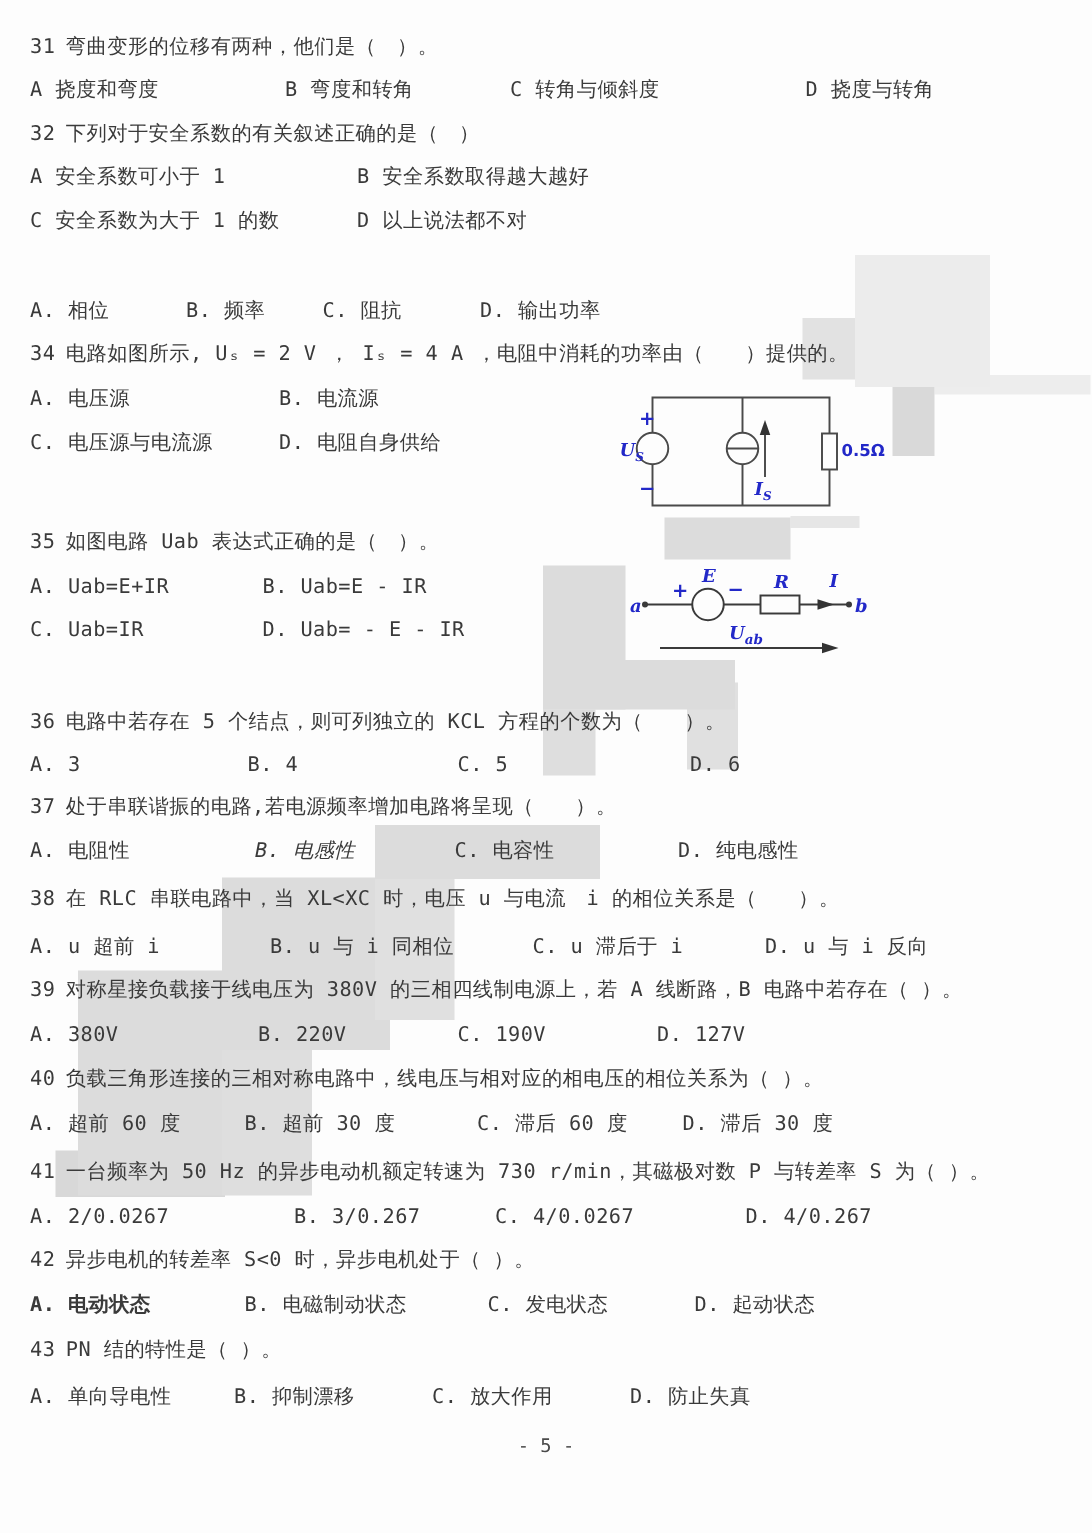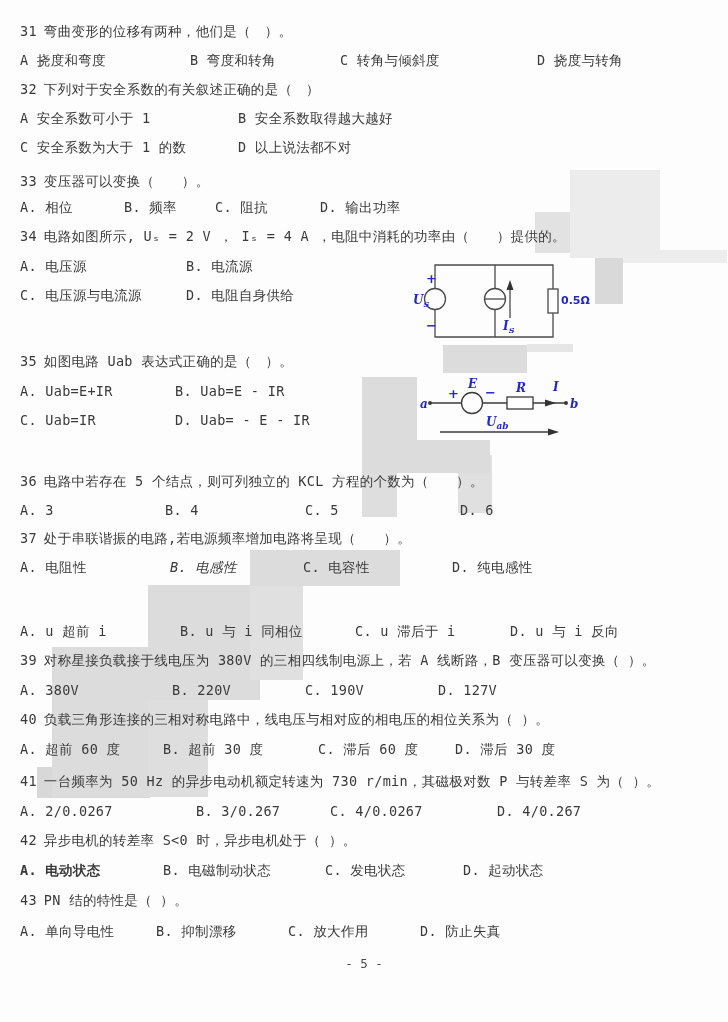--- a/index.html
+++ b/index.html
@@ -108,21 +108,20 @@
 <div class="line" style="top: 23px;"><span class="qnum">31</span><span>弯曲变形的位移有两种，他们是（　）。</span></div>
     <div class="line" style="top: 52px; left: 20px;">A 挠度和弯度</div>
     <div class="line" style="top: 52px; left: 190px; text-align: right;">B 弯度和转角</div>
     <div class="line" style="top: 52px; left: 340px;">C 转角与倾斜度</div>
     <div class="line" style="top: 52px; left: 537px;">D 挠度与转角</div>
     <div class="line" style="top: 81px;"><span class="qnum">32</span><span>下列对于安全系数的有关叙述正确的是（　）</span></div>
     <div class="line" style="top: 110px; left: 20px;">A 安全系数可小于 1</div>
     <div class="line" style="top: 110px; left: 238px;">B 安全系数取得越大越好</div>
     <div class="line" style="top: 139px; left: 20px;">C 安全系数为大于 1 的数</div>
     <div class="line" style="top: 139px; left: 238px;">D 以上说法都不对</div>
-    <div class="line" style="top: 173px;"><span class="qnum">33</span><span>变压器可以变换（　　）。</span></div>
     <div class="line" style="top: 199px; left: 20px;">A. 相位</div>
     <div class="line" style="top: 199px; left: 124px;">B. 频率</div>
     <div class="line" style="top: 199px; left: 215px;">C. 阻抗</div>
     <div class="line" style="top: 199px; left: 320px;">D. 输出功率</div>
     <div class="line" style="top: 228px;"><span class="qnum">34</span><span>电路如图所示, Uₛ = 2 V ， Iₛ = 4 A ，电阻中消耗的功率由（　　）提供的。</span></div>
     <div class="line" style="top: 258px; left: 20px;">A. 电压源</div>
     <div class="line" style="top: 258px; left: 186px;">B. 电流源</div>
     <div class="line" style="top: 287px; left: 20px;">C. 电压源与电流源</div>
     <div class="line" style="top: 287px; left: 186px;">D. 电阻自身供给</div>
     <div class="line" style="top: 353px;"><span class="qnum">35</span><span>如图电路 Uab 表达式正确的是（　）。</span></div>
@@ -133,25 +132,26 @@
     <div class="line" style="top: 473px;"><span class="qnum">36</span><span>电路中若存在 5 个结点，则可列独立的 KCL 方程的个数为（　　）。</span></div>
     <div class="line" style="top: 502px; left: 20px;">A. 3</div>
     <div class="line" style="top: 502px; left: 165px;">B. 4</div>
     <div class="line" style="top: 502px; left: 305px;">C. 5</div>
     <div class="line" style="top: 502px; left: 460px;">D. 6</div>
     <div class="line" style="top: 530px;"><span class="qnum">37</span><span>处于串联谐振的电路,若电源频率增加电路将呈现（　　）。</span></div>
     <div class="line" style="top: 559px; left: 20px;">A. 电阻性</div>
     <div class="line" style="top: 559px; left: 170px; font-style: italic;">B. 电感性</div>
     <div class="line" style="top: 559px; left: 303px;">C. 电容性</div>
     <div class="line" style="top: 559px; left: 452px;">D. 纯电感性</div>
+    <div class="line" style="top: 591px;"><span class="qnum">38</span><span>在 RLC 串联电路中，当 XL&lt;XC 时，电压 u 与电流　i 的相位关系是（　　）。</span></div>
     <div class="line" style="top: 623px; left: 20px;">A. u 超前 i</div>
     <div class="line" style="top: 623px; left: 180px;">B. u 与 i 同相位</div>
     <div class="line" style="top: 623px; left: 355px;">C. u 滞后于 i</div>
     <div class="line" style="top: 623px; left: 510px;">D. u 与 i 反向</div>
-    <div class="line" style="top: 652px;"><span class="qnum">39</span><span>对称星接负载接于线电压为 380V 的三相四线制电源上，若 A 线断路，B 变压器可以变换（ ）。</span></div>
+    <div class="line" style="top: 652px;"><span class="qnum">39</span><span>对称星接负载接于线电压为 380V 的三相四线制电源上，若 A 线断路，B 电路中若存在（ ）。</span></div>
     <div class="line" style="top: 682px; left: 20px;">A. 380V</div>
     <div class="line" style="top: 682px; left: 172px;">B. 220V</div>
     <div class="line" style="top: 682px; left: 305px;">C. 190V</div>
     <div class="line" style="top: 682px; left: 438px;">D. 127V</div>
     <div class="line" style="top: 711px;"><span class="qnum">40</span><span>负载三角形连接的三相对称电路中，线电压与相对应的相电压的相位关系为（ ）。</span></div>
     <div class="line" style="top: 741px; left: 20px;">A. 超前 60 度</div>
     <div class="line" style="top: 741px; left: 163px;">B. 超前 30 度</div>
     <div class="line" style="top: 741px; left: 318px;">C. 滞后 60 度</div>
     <div class="line" style="top: 741px; left: 455px;">D. 滞后 30 度</div>
     <div class="line" style="top: 773px;"><span class="qnum">41</span><span>一台频率为 50 Hz 的异步电动机额定转速为 730 r/min，其磁极对数 P 与转差率 S 为（ ）。</span></div>

